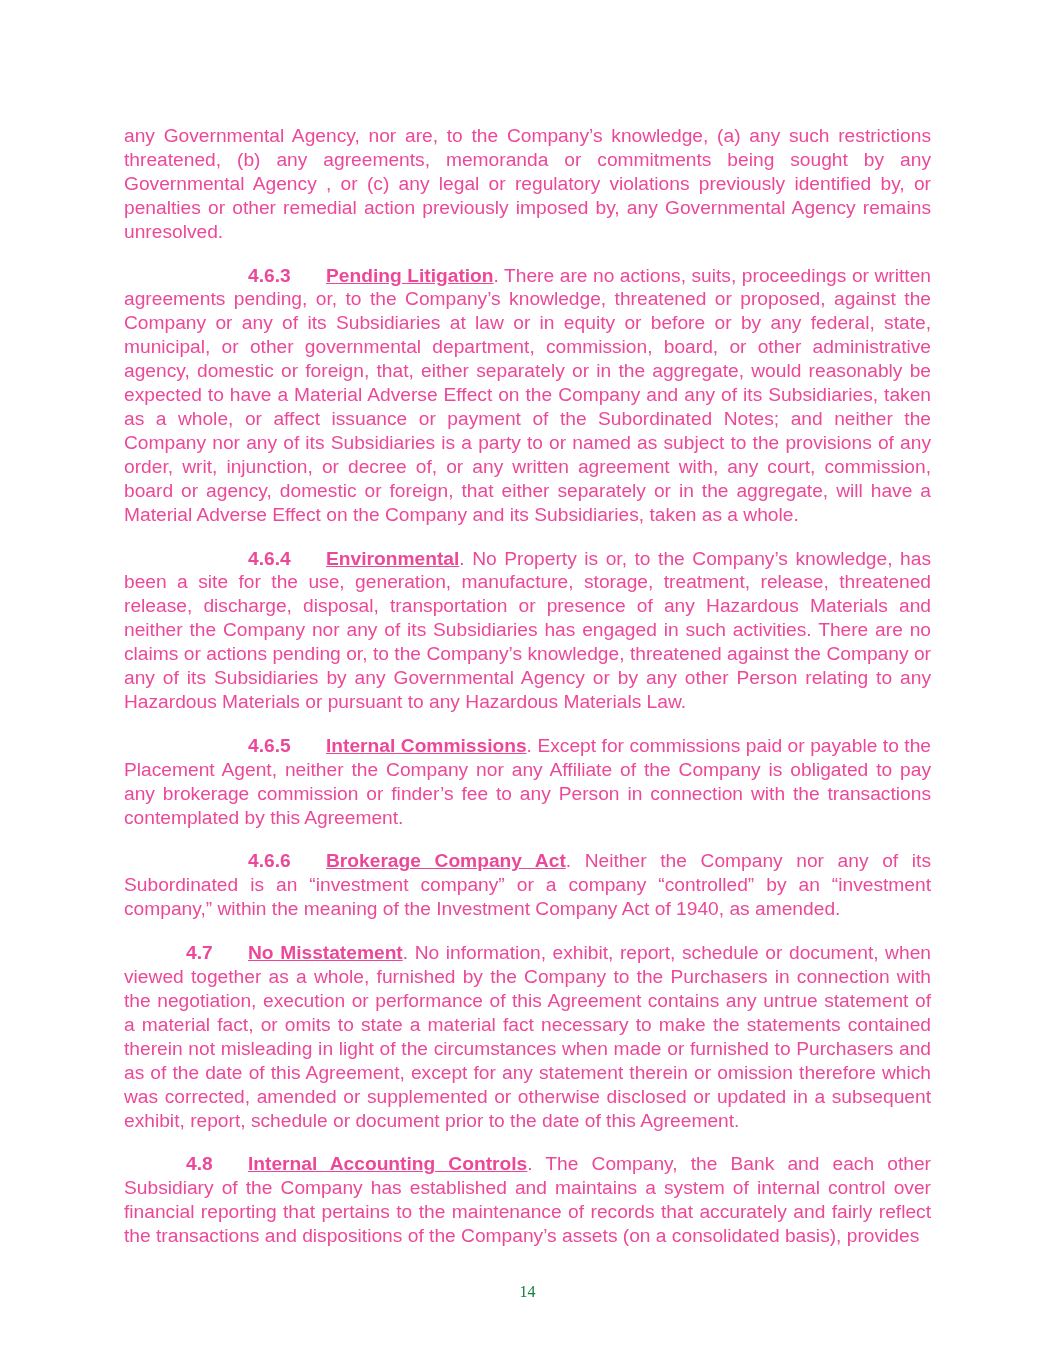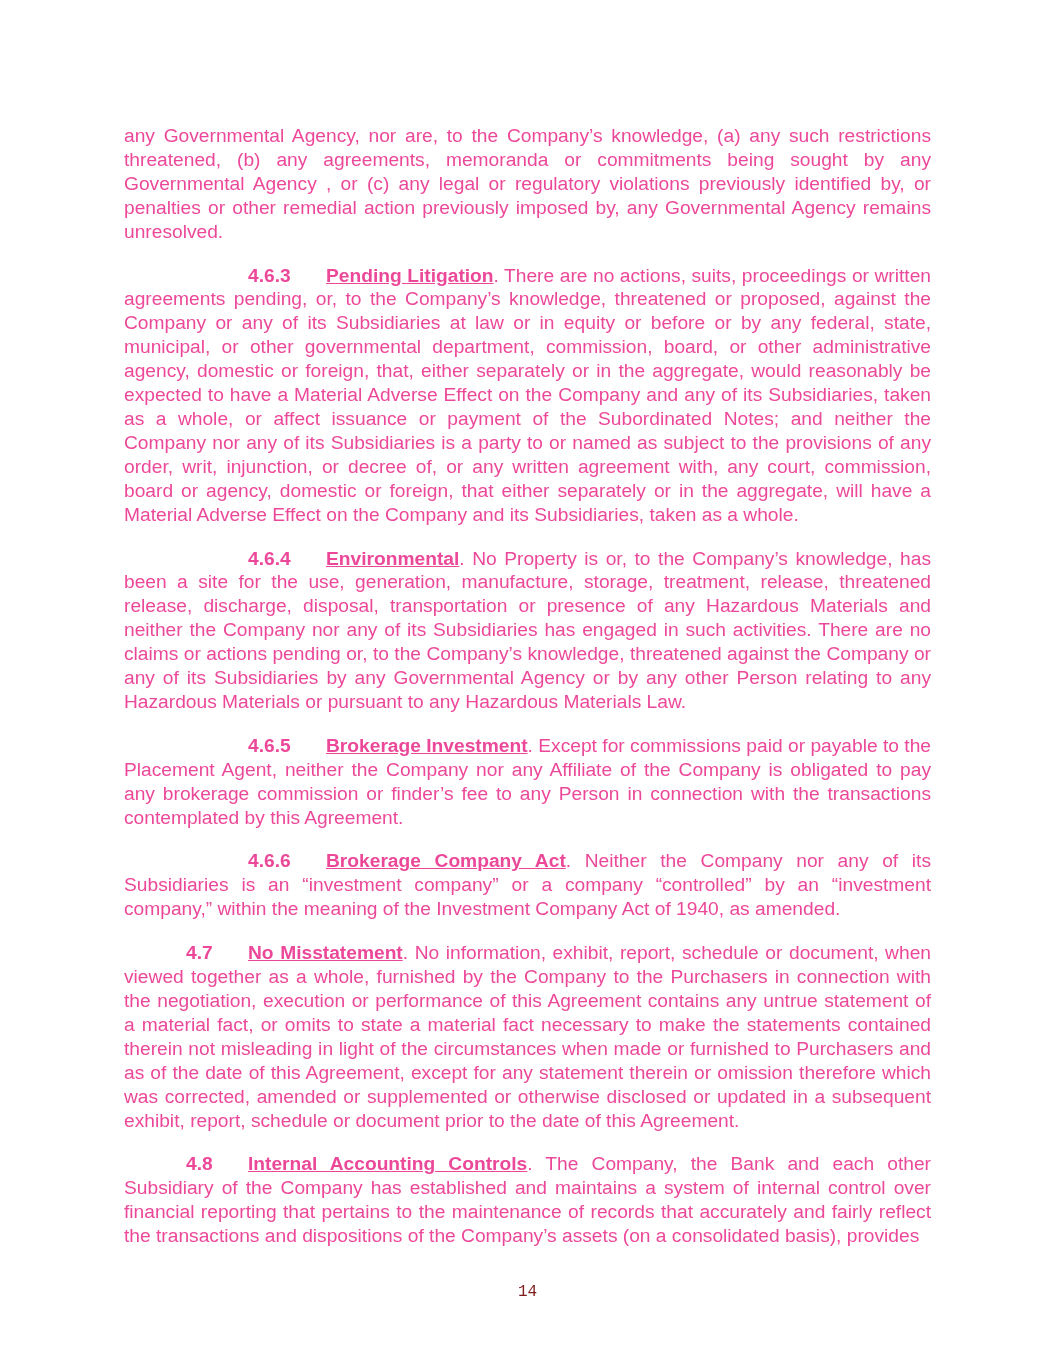--- a/index.html
+++ b/index.html
@@ -22,48 +22,48 @@
   .para.first { margin-bottom: 20px; }
   .num { font-weight: bold; display: inline-block; }
   .num.l3 { margin-left: 124px; width: 78px; }
   .num.l2 { margin-left: 62px; width: 62px; }
   .heading { font-weight: bold; text-decoration: underline; }
   .page-number {
     position: absolute;
     left: 0; right: 0;
     top: 1283px;
     text-align: center;
-    font-family: Liberation Mono, monospace;
+    font-family: Liberation Serif, serif;
     font-size: 16px;
-    color: #7f1d1d;
+    color: #15803d;
   }
 </style>
 </head>
 <body>
 
 <div class="page">
 
   <p class="para first">
     <span>any Governmental Agency, nor are, to the Company’s knowledge, (a) any such restrictions threatened, (b) any agreements, memoranda or commitments being sought by any Governmental Agency , or (c) any legal or regulatory violations previously identified by, or penalties or other remedial action previously imposed by, any Governmental Agency remains unresolved.</span>
   </p>
 
   <p class="para">
     <span class="num l3">4.6.3</span><span class="heading">Pending Litigation</span><span>.  There are no actions, suits, proceedings or written agreements pending, or, to the Company’s knowledge, threatened or proposed, against the Company or any of its Subsidiaries at law or in equity or before or by any federal, state, municipal, or other governmental department, commission, board, or other administrative agency, domestic or foreign, that, either separately or in the aggregate, would reasonably be expected to have a Material Adverse Effect on the Company and any of its Subsidiaries, taken as a whole, or affect issuance or payment of the Subordinated Notes; and neither the Company nor any of its Subsidiaries is a party to or named as subject to the provisions of any order, writ, injunction, or decree of, or any written agreement with, any court, commission, board or agency, domestic or foreign, that either separately or in the aggregate, will have a Material Adverse Effect on the Company and its Subsidiaries, taken as a whole.</span>
   </p>
 
   <p class="para">
     <span class="num l3">4.6.4</span><span class="heading">Environmental</span><span>.  No Property is or, to the Company’s knowledge, has been a site for the use, generation, manufacture, storage, treatment, release, threatened release, discharge, disposal, transportation or presence of any Hazardous Materials and neither the Company nor any of its Subsidiaries has engaged in such activities.  There are no claims or actions pending or, to the Company’s knowledge, threatened against the Company or any of its Subsidiaries by any Governmental Agency or by any other Person relating to any Hazardous Materials or pursuant to any Hazardous Materials Law.</span>
   </p>
 
   <p class="para">
-    <span class="num l3">4.6.5</span><span class="heading">Brokerage Investment</span><span>.  Except for commissions paid or payable to the Placement Agent, neither the Company nor any Affiliate of the Company is obligated to pay any brokerage commission or finder’s fee to any Person in connection with the transactions contemplated by this Agreement.</span>
+    <span class="num l3">4.6.5</span><span class="heading">Internal Commissions</span><span>.  Except for commissions paid or payable to the Placement Agent, neither the Company nor any Affiliate of the Company is obligated to pay any brokerage commission or finder’s fee to any Person in connection with the transactions contemplated by this Agreement.</span>
   </p>
 
   <p class="para">
-    <span class="num l3">4.6.6</span><span class="heading">Brokerage Company Act</span><span>.  Neither the Company nor any of its Subsidiaries is an “investment company” or a company “controlled” by an “investment company,” within the meaning of the Investment Company Act of 1940, as amended.</span>
+    <span class="num l3">4.6.6</span><span class="heading">Brokerage Company Act</span><span>.  Neither the Company nor any of its Subordinated is an “investment company” or a company “controlled” by an “investment company,” within the meaning of the Investment Company Act of 1940, as amended.</span>
   </p>
 
   <p class="para">
     <span class="num l2">4.7</span><span class="heading">No Misstatement</span><span>.  No information, exhibit, report, schedule or document, when viewed together as a whole, furnished by the Company to the Purchasers in connection with the negotiation, execution or performance of this Agreement contains any untrue statement of a material fact, or omits to state a material fact necessary to make the statements contained therein not misleading in light of the circumstances when made or furnished to Purchasers and as of the date of this Agreement, except for any statement therein or omission therefore which was corrected, amended or supplemented or otherwise disclosed or updated in a subsequent exhibit, report, schedule or document prior to the date of this Agreement.</span>
   </p>
 
   <p class="para">
     <span class="num l2">4.8</span><span class="heading">Internal Accounting Controls</span><span>.  The Company, the Bank and each other Subsidiary of the Company has established and maintains a system of internal control over financial reporting that pertains to the maintenance of records that accurately and fairly reflect the transactions and dispositions of the Company’s assets (on a consolidated basis), provides</span>
   </p>
 

